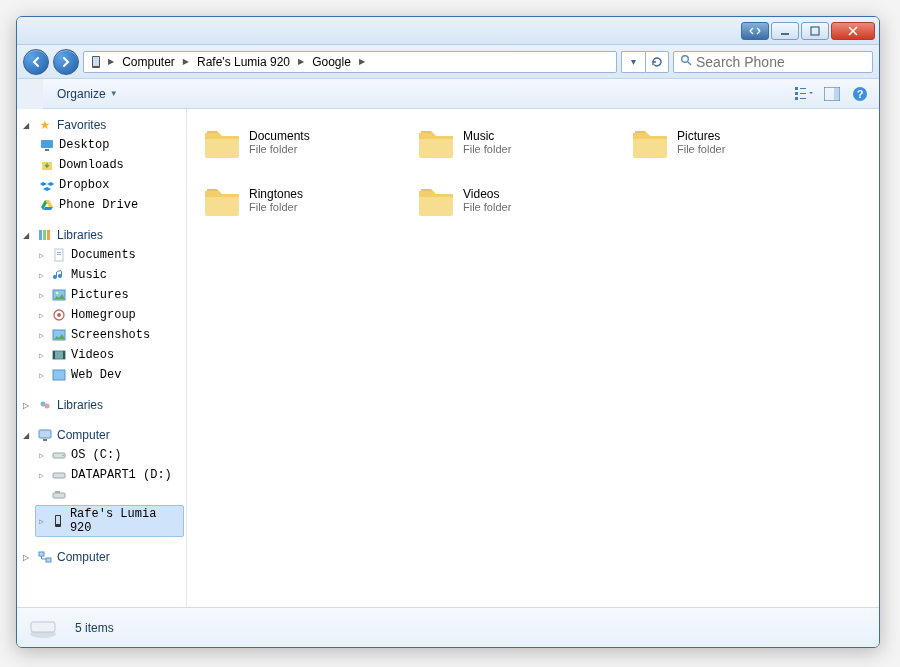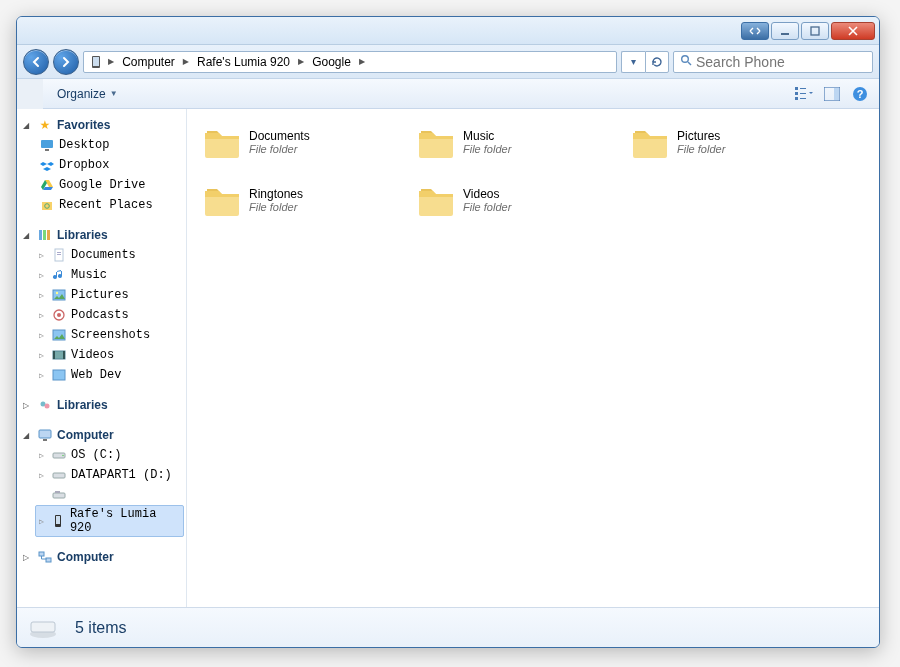--- a/index.html
+++ b/index.html
@@ -138,21 +138,21 @@
   border-right:1px solid #dfe7f0;
   padding: 6px 2px;
   overflow:auto;
   font-size:12px;
 }
 .tree-group{margin-bottom:10px;}
 .tree-header{
   display:flex;align-items:center;gap:4px;padding:2px 4px;cursor:pointer;
 }
 .tree-header .expand-icon{font-size:8px;width:10px;color:#555;}
-.tree-header .lbl{font-weight:bold;color:#1a3e66;}
+.tree-header .lbl{font-weight:normal;color:#1a3e66;}
 .tree-children{padding-left:16px;}
 .tree-item{
   display:flex;align-items:center;gap:4px;padding:2px 4px;cursor:pointer;border-radius:2px;font-family:Liberation Mono, monospace;
 }
 .tree-item.selected{background:#cfe3fb;border:1px solid #9cc1ea;padding:1px 3px;}
 .tree-item .icon, .tree-header .icon{width:16px;height:16px;display:inline-flex;align-items:center;justify-content:center;}
 .tree-child-expand{font-size:8px;color:#888;width:8px;display:inline-block;}
 
 .content {
   flex:1;padding:8px 10px;overflow:auto;
@@ -163,26 +163,26 @@
   gap: 8px 4px;
 }
 .folder-item{
   display:flex;align-items:center;gap:6px;padding:4px;cursor:pointer;border-radius:2px;
 }
 .folder-icon{
   width:42px;height:42px;position:relative;
 }
 .folder-icon svg{width:42px;height:42px;}
 .folder-text .name{color:#000;font-size:12px;}
-.folder-text .type{color:#6d6d6d;font-size:11px;font-style:italic;}
+.folder-text .type{color:#6d6d6d;font-size:11px;}
 
 
 .statusbar{
   height:40px;border-top:1px solid #cfdbea;background:linear-gradient(180deg,#f5f9fe,#e9f1fa);
-  display:flex;align-items:center;padding:18px 10px;gap:16px;color:#1a3e66;font-size:16px;
+  display:flex;align-items:center;padding:18px 10px;gap:16px;color:#1a3e66;font-size:12px;
 }
 .statusicon{width:32px;height:32px;display:flex;align-items:center;justify-content:center;}
 
 
 .star-gold{color:#f7b21d;}
 .blue{color:#2b6fbf;}
 </style>
 </head>
 <body>
 
@@ -309,45 +309,45 @@
           <div class="tree-item">
             <span class="icon">
                 <svg width="14" height="14">
                   <rect x="1" y="2" width="12" height="8" rx="1" fill="#4aa0de"></rect>
                   <rect x="5" y="11" width="4" height="2" fill="#777"></rect>
                 </svg>
               </span>
             <span>Desktop</span>
           </div>
           <div class="tree-item">
+            <span class="icon">
+                <svg width="14" height="14">
+                  <path d="M2 4h10v8H2z" fill="#f7d26a"></path>
+                  <path d="M7 5v4l2-2M7 9l-2-2" stroke="#3a7" stroke-width="1.2" fill="none"></path>
+                </svg>
+              </span>
+            <span>Downloads</span>
+          </div>
+          <div class="tree-item">
             <span class="icon blue">
                 <svg width="14" height="14">
                   <path d="M3 4l4 2-4 2-3-2zM11 4l-4 2 4 2 3-2zM7 9l4 2-4 2-4-2z" fill="#1f8ce6"></path>
                 </svg>
               </span>
             <span>Dropbox</span>
           </div>
           <div class="tree-item">
             <span class="icon">
                 <svg width="14" height="14">
                   <path d="M5 2l4 0 4 7-4 0z" fill="#f7c948"></path>
                   <path d="M5 2L1 9l2 3 4-7z" fill="#27a768"></path>
                   <path d="M3 12h8l2-3H5z" fill="#3686e0"></path>
                 </svg>
               </span>
-            <span>Google Drive</span>
-          </div>
-          <div class="tree-item">
-            <span class="icon">
-                <svg width="14" height="14">
-                  <path d="M2 4h10v8H2z" fill="#f7d26a"></path>
-                  <circle cx="7" cy="8" r="2.3" fill="none" stroke="#5a7" stroke-width="1"></circle>
-                </svg>
-              </span>
-            <span>Recent Places</span>
+            <span>Phone Drive</span>
           </div>
         </div>
       </div>
 
       <div class="tree-group">
         <div class="tree-header">
           <span class="expand-icon">◢</span>
           <span class="icon">
               <svg width="14" height="14">
                 <rect x="1" y="2" width="3" height="10" fill="#6aa8e0"></rect>
@@ -390,21 +390,21 @@
               <span>Pictures</span>
             </div>
           <div class="tree-item">
               <span class="tree-child-expand">▷</span>
               <span class="icon">
                 <svg width="14" height="14">
                   <circle cx="7" cy="7" r="5" fill="none" stroke="#c66" stroke-width="1.3"></circle>
                   <circle cx="7" cy="7" r="2" fill="#c66"></circle>
                 </svg>
               </span>
-              <span>Podcasts</span>
+              <span>Homegroup</span>
             </div>
           <div class="tree-item">
               <span class="tree-child-expand">▷</span>
               <span class="icon">
                 <svg width="14" height="14">
                   <rect x="1" y="2" width="12" height="10" fill="#8bc5f2" stroke="#5a94c8"></rect>
                   <path d="M2 11l3-3 2 2 3-4 3 5z" fill="#5ca85c"></path>
                 </svg>
               </span>
               <span>Screenshots</span>

